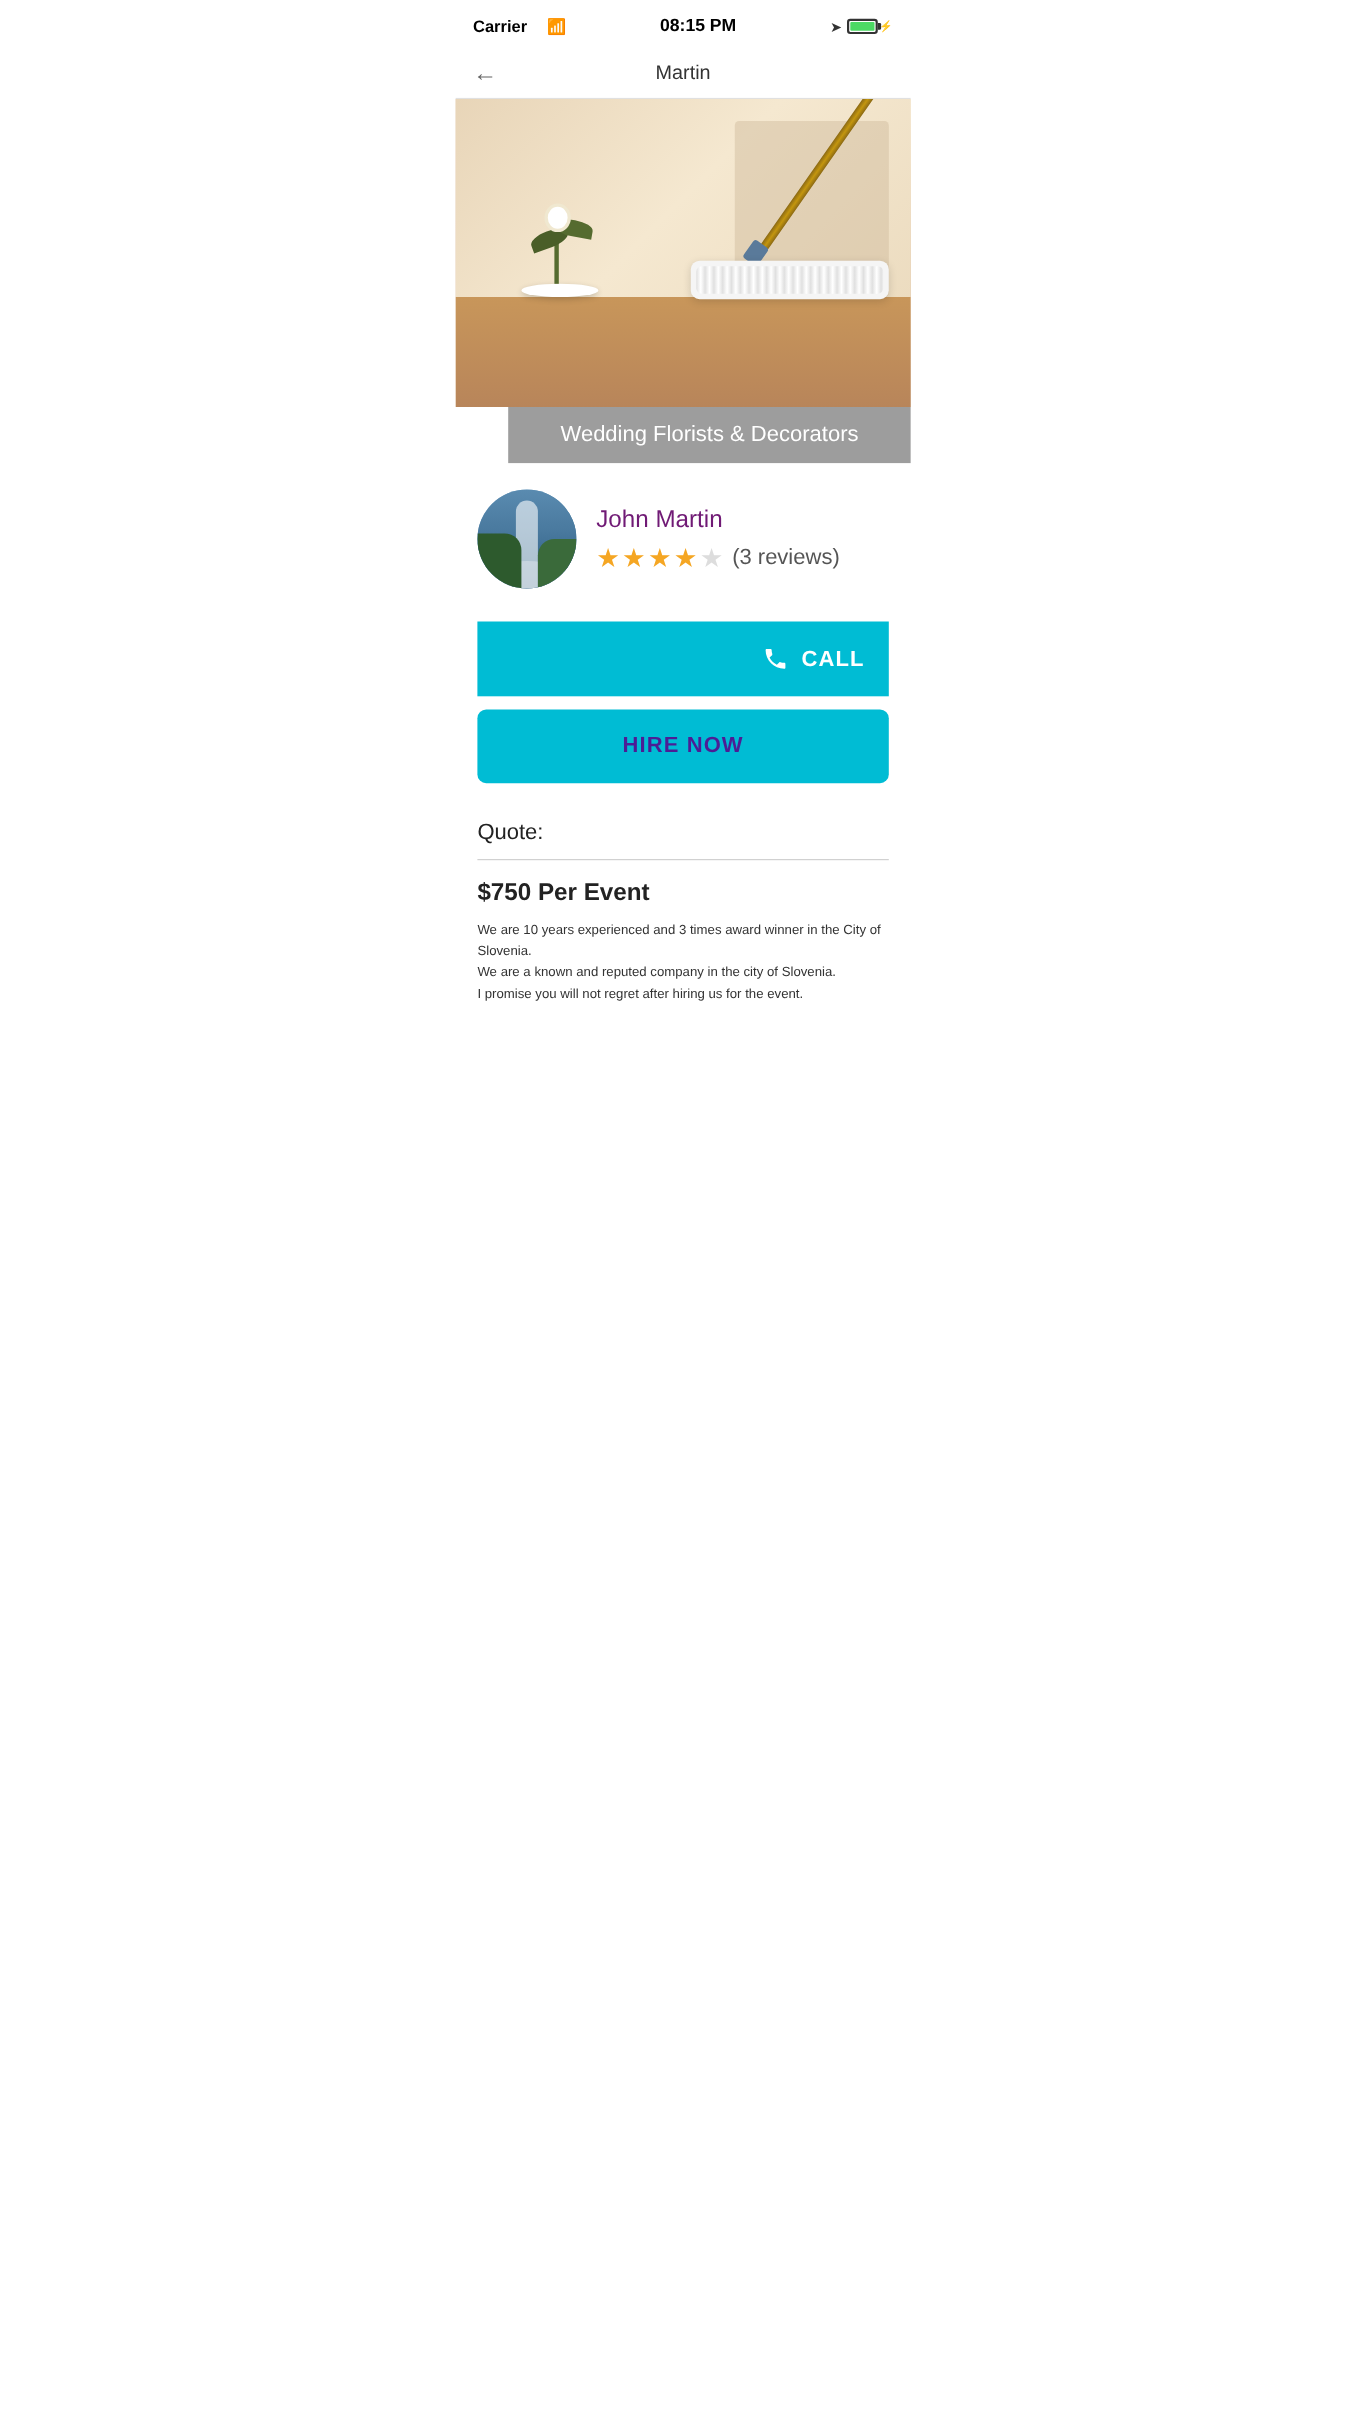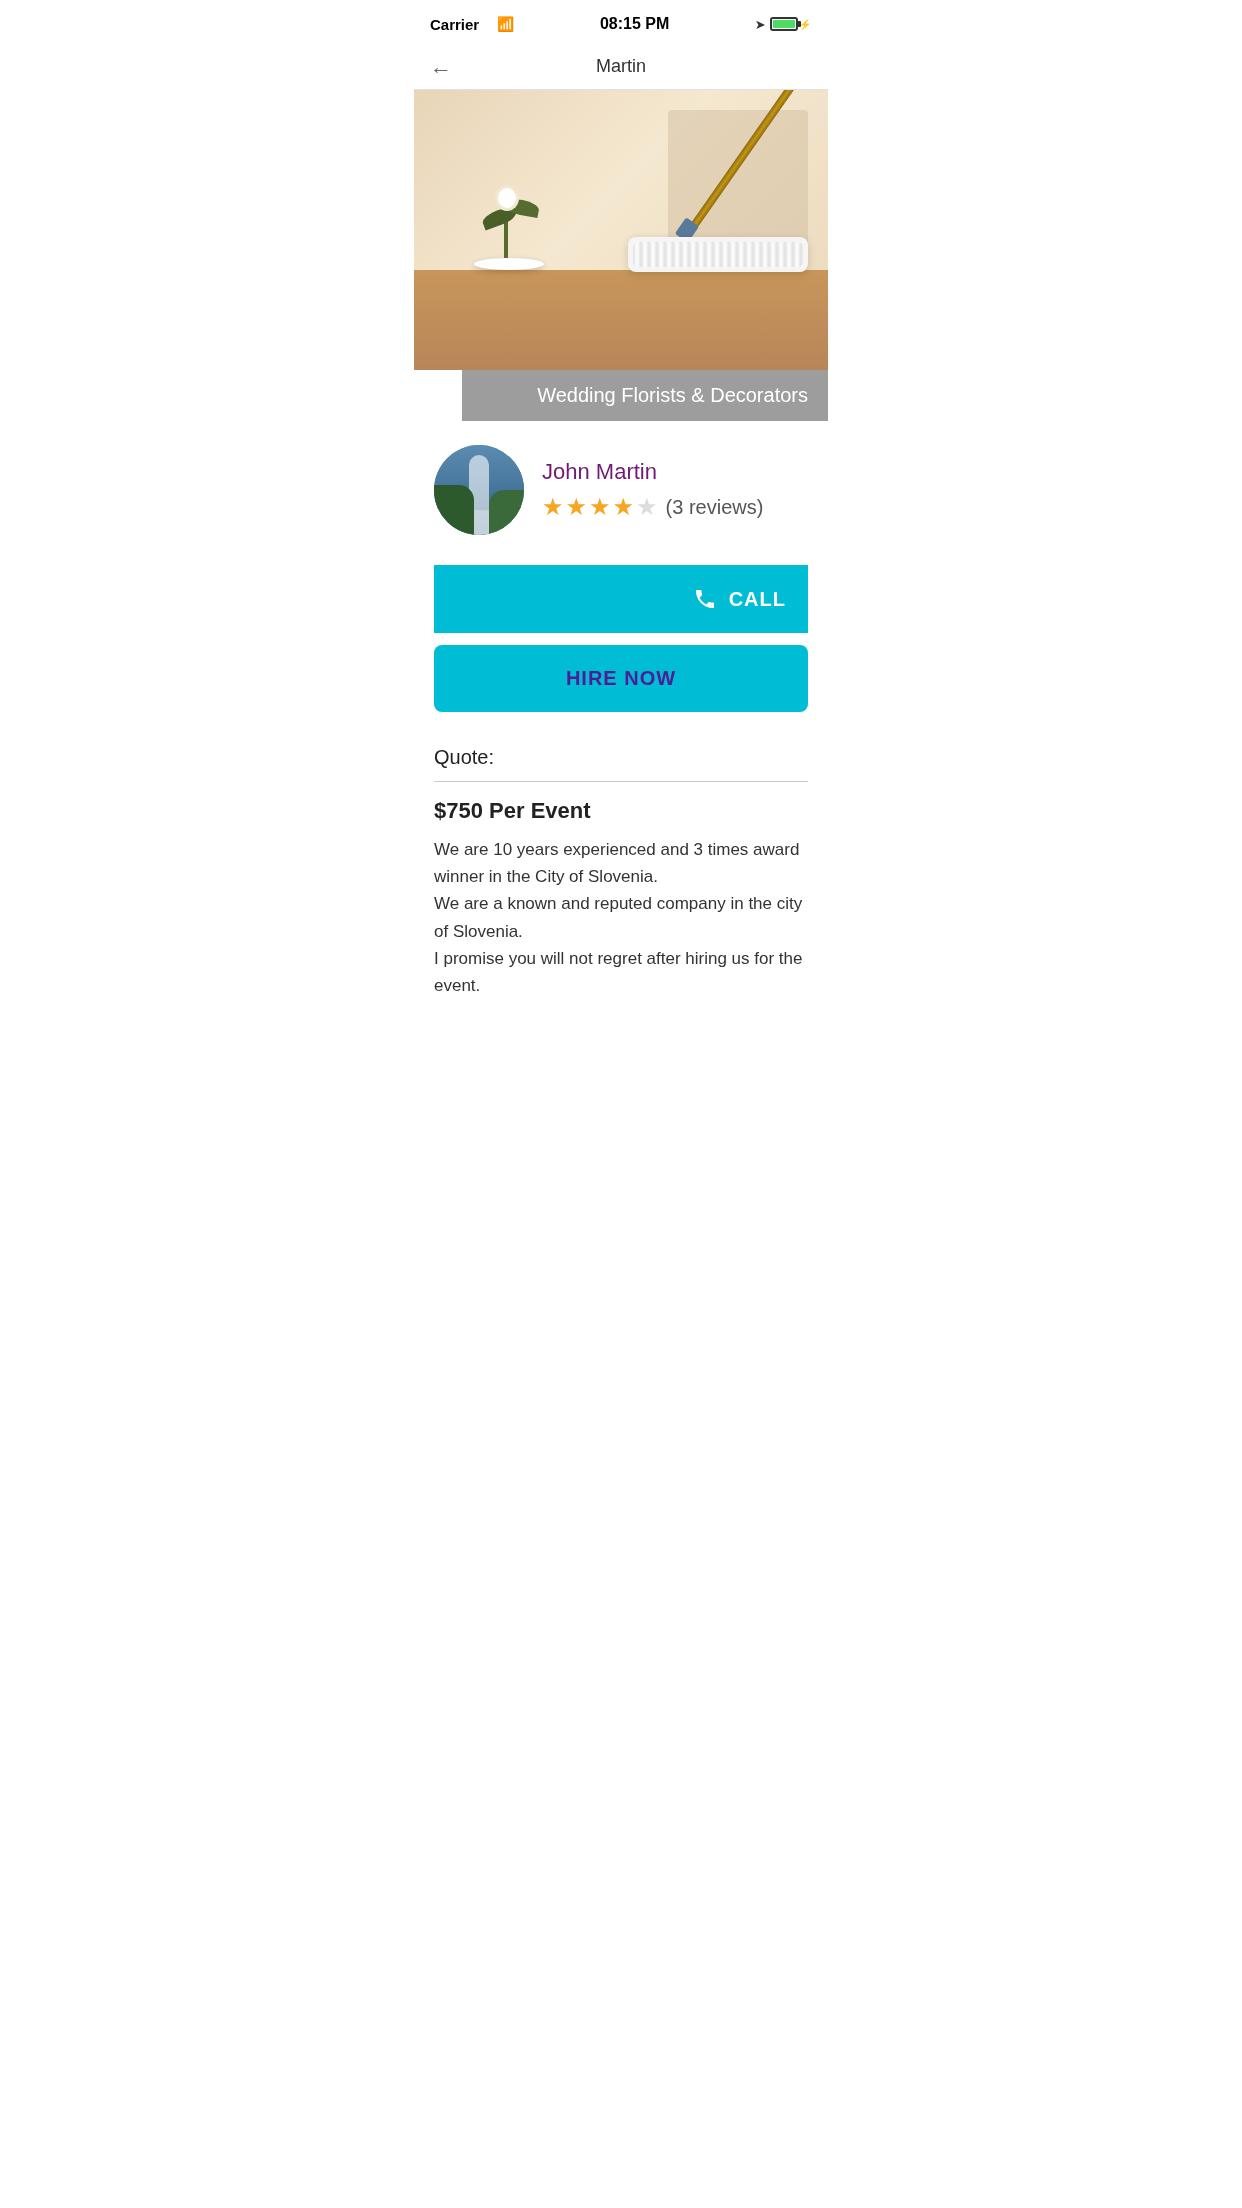--- a/index.html
+++ b/index.html
@@ -271,21 +271,21 @@
       height: 20px;
       background: #5a7a9a;
       border-radius: 3px;
       transform: rotate(35deg);
     }
 
     
     .category-banner {
       background: rgba(140, 140, 140, 0.85);
       padding: 14px 20px;
-      text-align: right;
+      text-align: center;
       margin-left: 48px;
     }
 
     .category-title {
       color: #fff;
       font-size: 20px;
       font-weight: 400;
     }
 
     
@@ -456,21 +456,21 @@
     }
 
     .quote-price {
       font-size: 22px;
       font-weight: 600;
       color: #222;
       margin-bottom: 12px;
     }
 
     .quote-description {
-      font-size: 17px;
+      font-size: 12px;
       color: #333;
       line-height: 1.6;
     }
   </style>
 </head>
 <body>
 
 <div class="status-bar">
   <div class="status-left">
     <span>Carrier</span>

